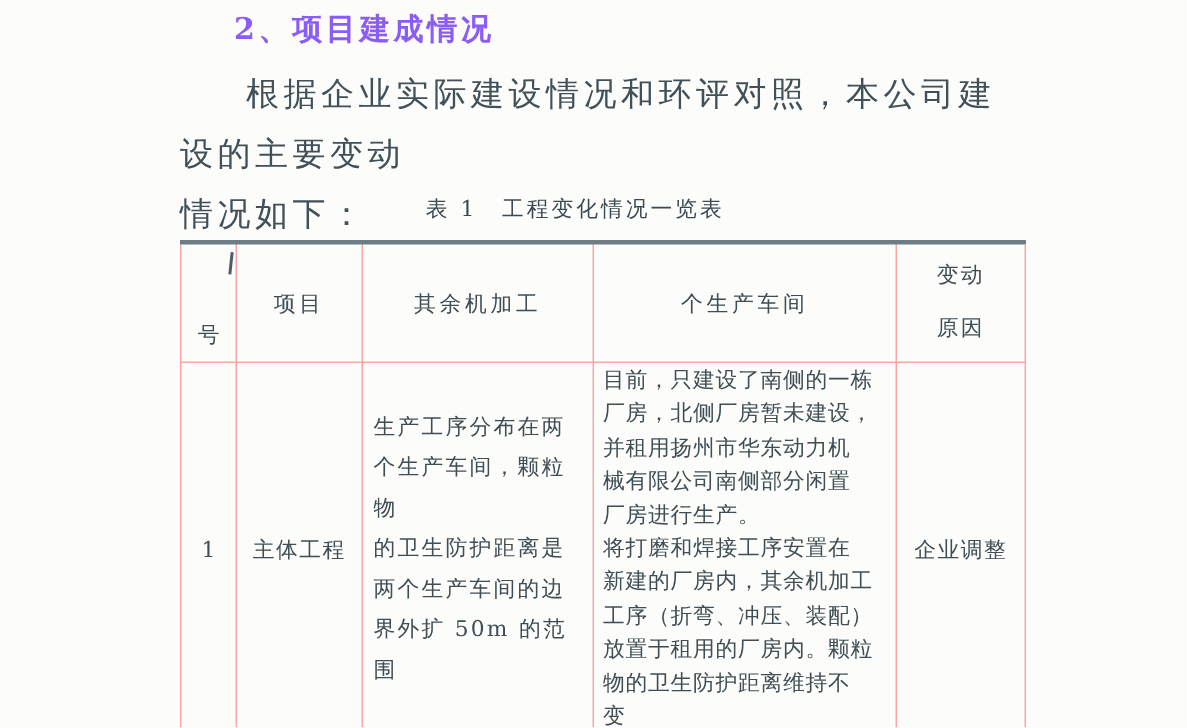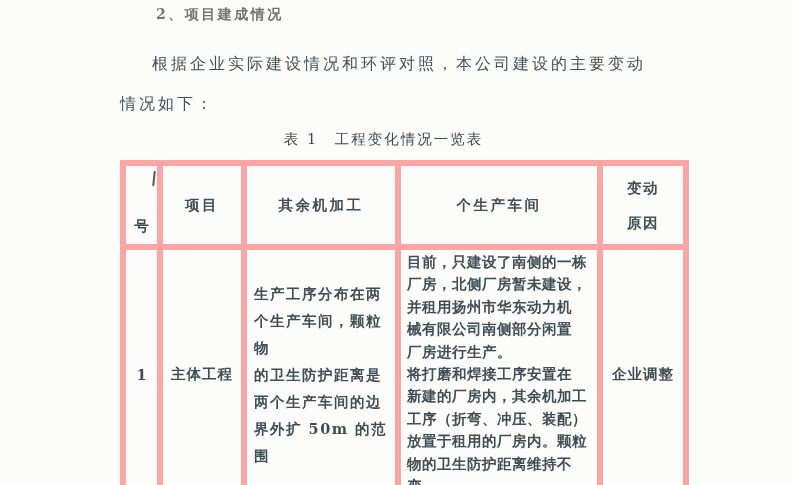--- a/index.html
+++ b/index.html
@@ -10,33 +10,33 @@
     background: #fcfcfa;
     font-family: "DejaVu Serif", "Liberation Serif", serif;
     color: #3f4e55;
     overflow: hidden;
   }
   .section-heading {
     position: absolute;
     left: 156px;
     top: 6px;
     margin: 0;
-    font-size: 14px;
+    font-size: 20px;
     font-weight: bold;
     letter-spacing: 2.5px;
-    color: #737373;
+    color: #8b5cf6;
     white-space: nowrap;
   }
   .intro-paragraph {
     position: absolute;
     left: 120px;
     top: 44px;
     width: 566px;
     margin: 0;
-    font-size: 16px;
+    font-size: 22px;
     line-height: 40px;
     letter-spacing: 3px;
     white-space: pre-line;
     text-indent: 2em;
     color: #41515a;
   }
   .table-caption {
     position: absolute;
     left: 102px;
     top: 130px;
@@ -56,22 +56,22 @@
     font-size: 14.5px;
     color: #3f4e55;
   }
   table.doc-table {
     border-top: 3px solid #6e7d84;
     border-bottom: 3px solid #4c5c66;
     border-left: 1px solid #8a979b;
     border-right: 1px solid #8a979b;
   }
   .doc-table th, .doc-table td {
-    border: 6px solid #fca5a5;
-    font-weight: bold;
+    border: 1px solid #fca5a5;
+    font-weight: normal;
     padding: 0;
   }
   .doc-table thead th { height: 70px; }
   .doc-table tbody td { height: 248px; }
 
   th.h-seq {
     vertical-align: bottom;
     text-align: center;
     padding-bottom: 8px;
     position: relative;

